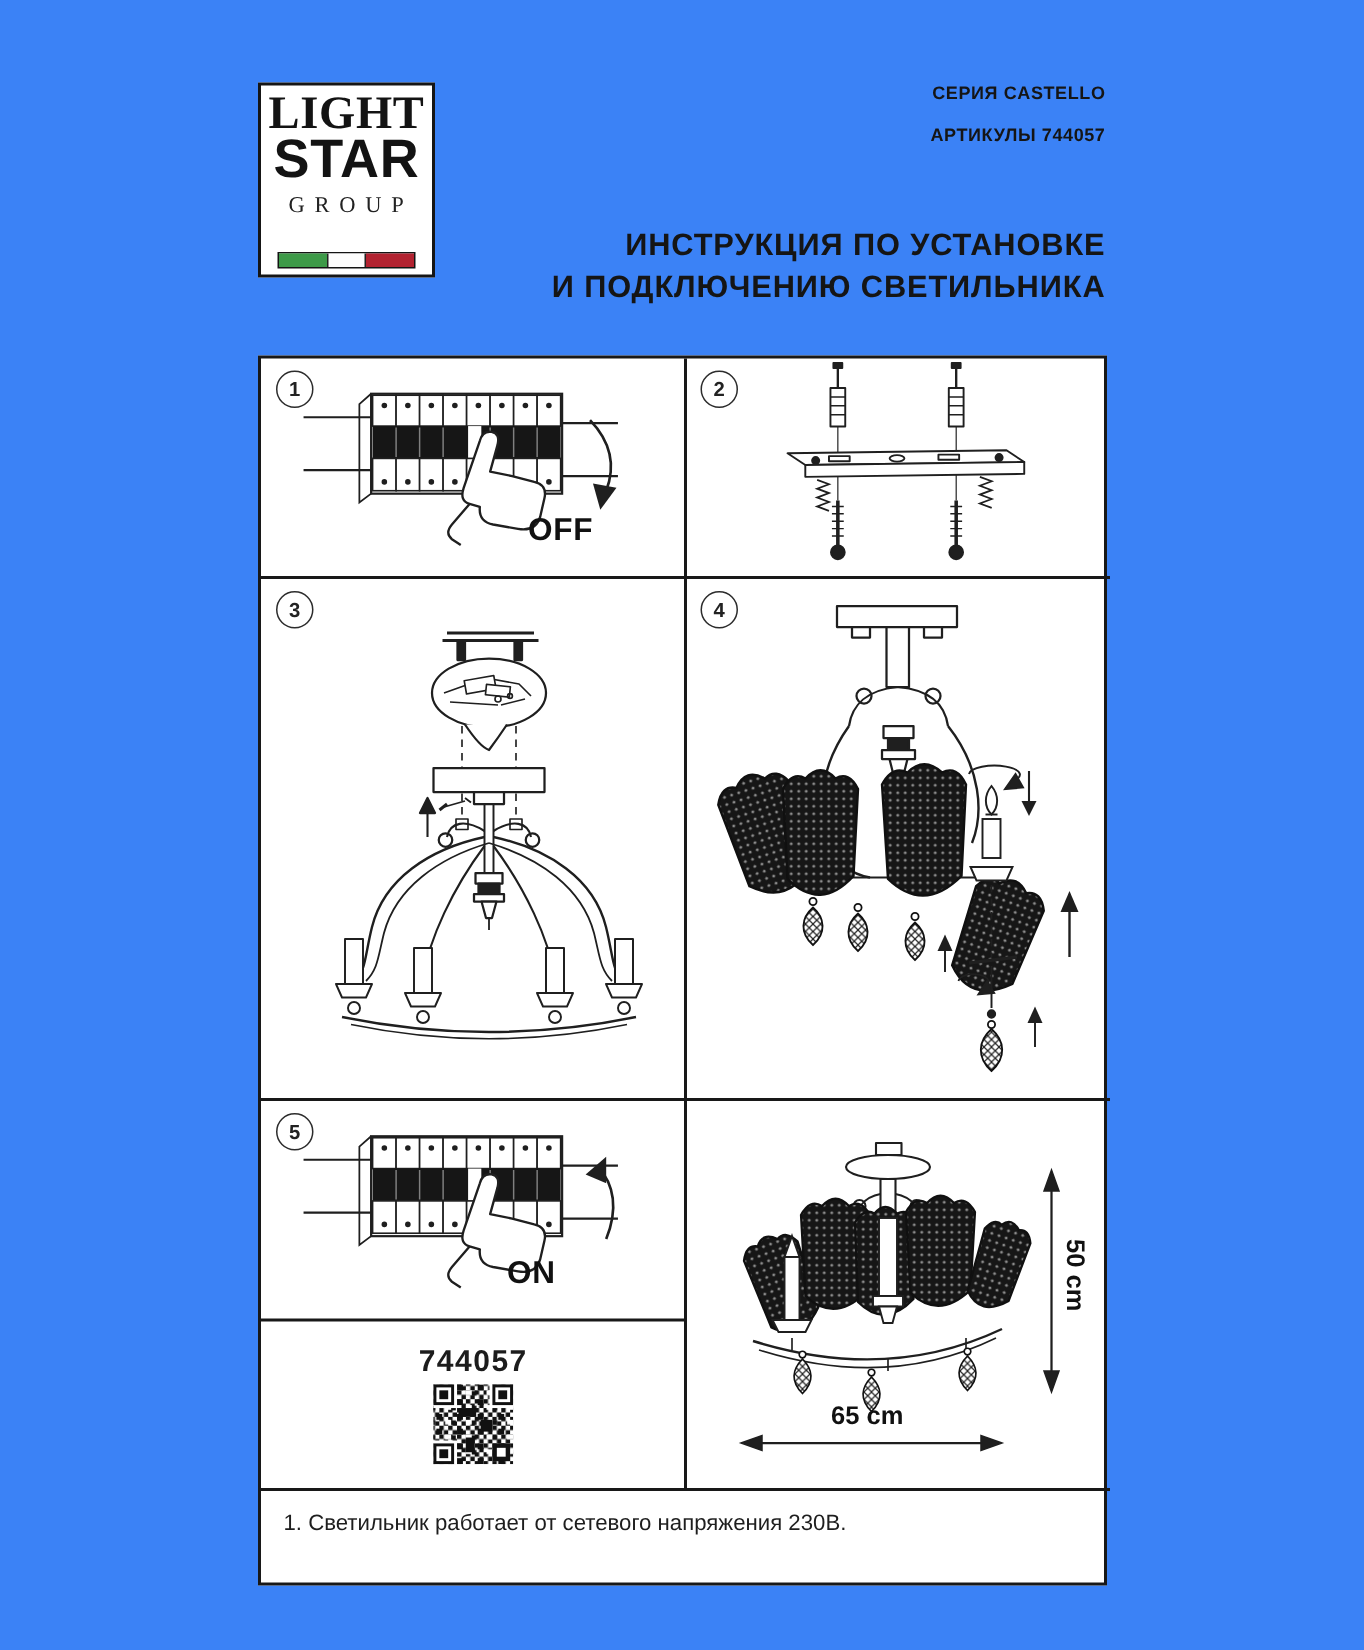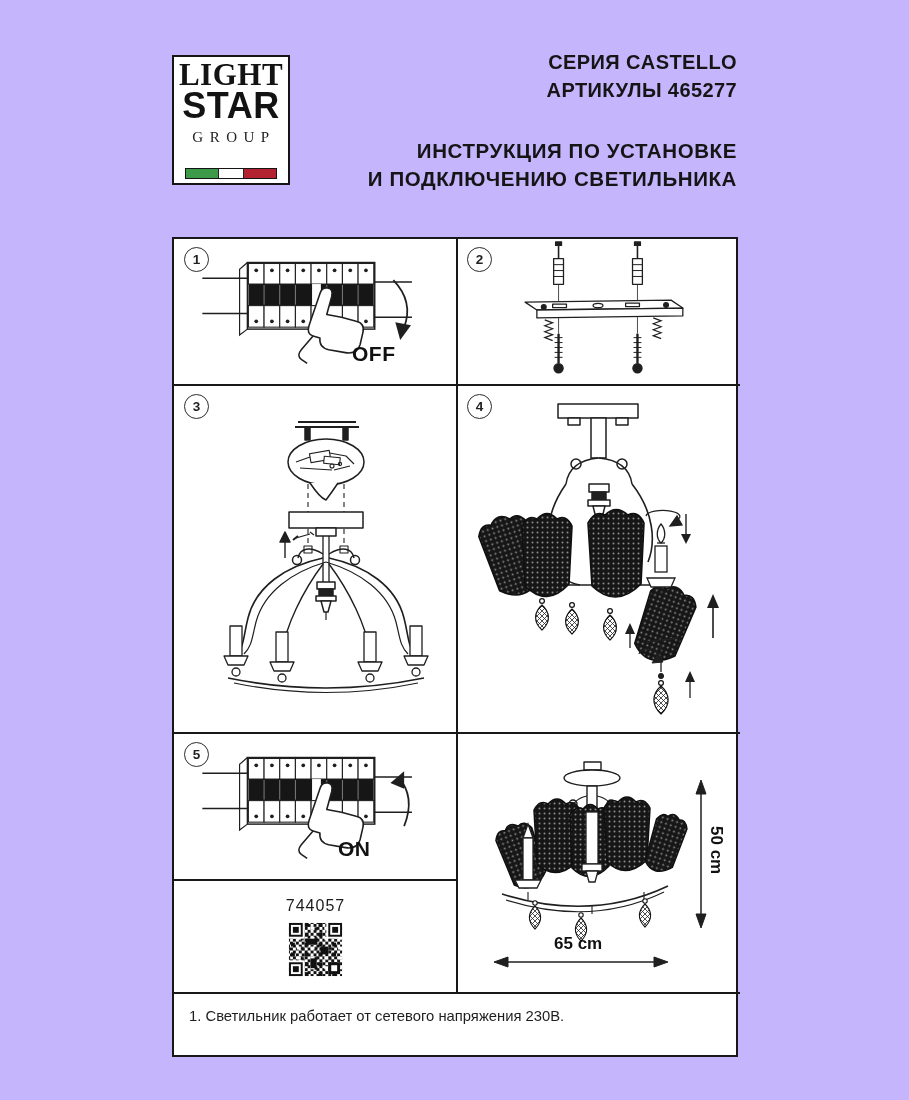--- a/index.html
+++ b/index.html
@@ -1,45 +1,45 @@
 <!DOCTYPE html>
 <html><head>
 <meta charset="utf-8">
 <style>
   *{box-sizing:border-box;margin:0;padding:0}
   html,body{background:#fff}
   body{font-family:"Liberation Sans",sans-serif;color:#1a1a1a}
-  .page{position:relative;width:909px;height:1100px;background:#c4b5fd;overflow:hidden}
+  .page{position:relative;width:909px;height:1100px;background:#3b82f6;overflow:hidden}
   .abs{position:absolute}
   svg{display:block}
 
   
   .logo-box{position:absolute;left:172px;top:55px;width:118px;height:130px;border:2px solid #151515;
             display:flex;flex-direction:column;align-items:center;justify-content:center;background:#fff}
   .logo-light{font-family:"Liberation Serif",serif;font-weight:bold;font-size:31px;line-height:.92;letter-spacing:.5px;color:#131313}
   .logo-star{font-family:Liberation Sans, sans-serif;font-weight:bold;font-size:36px;line-height:.95;letter-spacing:.5px;color:#131313}
   .logo-group{font-family:"Liberation Serif",serif;font-size:15px;letter-spacing:6.5px;margin:6px 0 22px 6px;color:#222}
   .flag{width:92px;height:11px;border:1.5px solid #141414;display:flex}
   .flag .g{flex:0 0 36%;background:#3d9a48}
   .flag .w{flex:0 0 29%;background:#fdfdfd;border-left:1px solid #222;border-right:1px solid #222}
   .flag .r{flex:1;background:#b22230}
 
   .hdr{position:absolute;right:172px;text-align:right;font-weight:bold;color:#151515}
-  .hdr-top{top:48px;font-size:20px;line-height:28px;letter-spacing:.4px}
-  .hdr-title{top:137px;font-size:20.5px;line-height:28px;letter-spacing:.6px}
+  .hdr-top{top:48px;font-size:12px;line-height:28px;letter-spacing:.4px}
+  .hdr-title{top:150px;font-size:20.5px;line-height:28px;letter-spacing:.6px}
 
   
   .table{position:absolute;left:172px;top:237px;width:566px;height:820px;border:2px solid #181818;background:#fff}
   .line{position:absolute;background:#181818}
   .stepnum{position:absolute;width:25px;height:25px;border:1.5px solid #2c2c2c;border-radius:50%;
            display:flex;align-items:center;justify-content:center;font-size:13.5px;font-weight:600;color:#222;background:#fff}
   .biglabel{position:absolute;font-weight:600;font-size:21px;letter-spacing:.5px;color:#111}
   .dimlabel{position:absolute;font-weight:bold;font-size:17px;color:#111}
   .dimlabel.vert{writing-mode:vertical-rl}
-  .article-num{position:absolute;left:0;width:283px;text-align:center;font-weight:normal;font-size:16px;letter-spacing:1px;color:#1c1c1c}
+  .article-num{position:absolute;left:0;width:283px;text-align:center;font-weight:bold;font-size:20px;letter-spacing:1px;color:#1c1c1c}
   .notes{position:absolute;left:0;top:753px;width:566px;height:65px;padding:13px 14px 0 15px;font-size:14.8px;line-height:23px;color:#1e1e1e}
 </style>
 </head>
 <body>
 
 <div class="page">
 
   <svg width="0" height="0" style="position:absolute" aria-hidden="true">
     <defs>
       <pattern id="mesh" width="5" height="5" patternUnits="userSpaceOnUse">
@@ -69,21 +69,21 @@
     <div class="logo-group">GROUP</div>
     <div class="flag">
         <div class="g"></div>
         <div class="w"></div>
         <div class="r"></div>
       </div>
   </div>
 
   <div class="hdr hdr-top">
     <div>СЕРИЯ CASTELLO</div>
-    <div>АРТИКУЛЫ 465277</div>
+    <div>АРТИКУЛЫ 744057</div>
   </div>
   <div class="hdr hdr-title">
     <div>ИНСТРУКЦИЯ ПО УСТАНОВКЕ</div>
     <div>И ПОДКЛЮЧЕНИЮ СВЕТИЛЬНИКА</div>
   </div>
 
   <div class="table">
 
     <div class="line" style="left:282px;top:0;width:2px;height:753px"></div>
     <div class="line" style="left:0;top:145px;width:566px;height:2px"></div>

